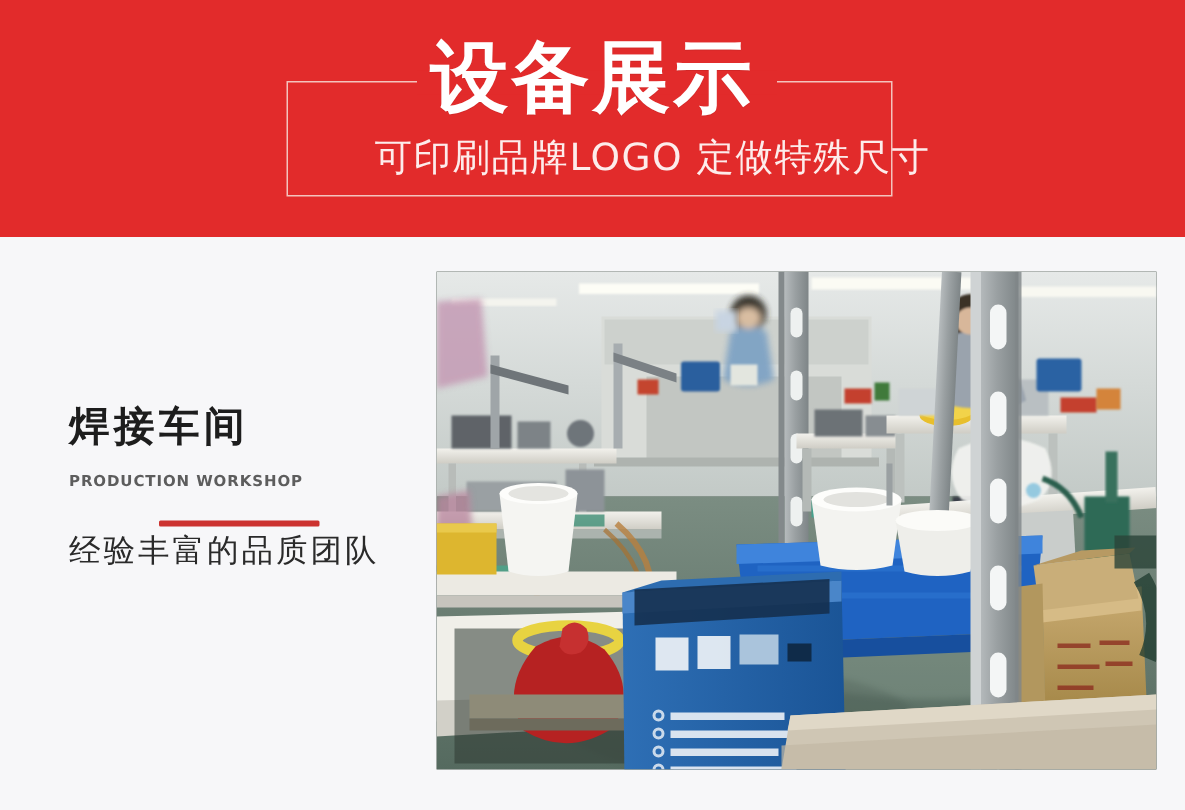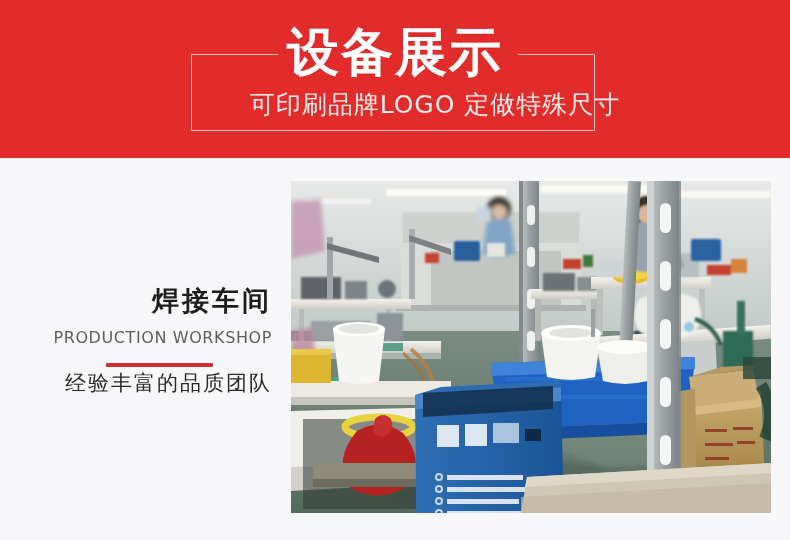--- a/index.html
+++ b/index.html
@@ -36,28 +36,29 @@
   .banner-sub{
     position:absolute;left:0;top:88px;width:790px;
     text-align:center;
     color:#fdeceb;
     font-size:25px;line-height:34px;font-weight:normal;
     letter-spacing:1px;
     margin-left:40px;
   }
 
   
-  .caption{position:absolute;left:46px;top:284px;width:226px;text-align:right;}
+  .caption{position:absolute;left:46px;top:268px;width:226px;text-align:left;}
   .cap-cn{
     color:#1d1d1d;font-size:27px;font-weight:bold;line-height:34px;
     letter-spacing:3px;
   }
   .cap-en{
-    color:#5d5d5d;font-size:16px;line-height:24px;margin-top:8px;
+    color:#5d5d5d;font-size:10px;line-height:24px;margin-top:8px;
     letter-spacing:.6px;
+    font-weight:bold;
   }
   .cap-rule{
     width:107px;height:4px;background:#cc3330;border-radius:1px;
     margin:13px auto 0 auto;
   }
   .cap-tag{
     color:#2a2a2a;font-size:21px;line-height:30px;margin-top:1px;
     letter-spacing:2px;
   }
 

